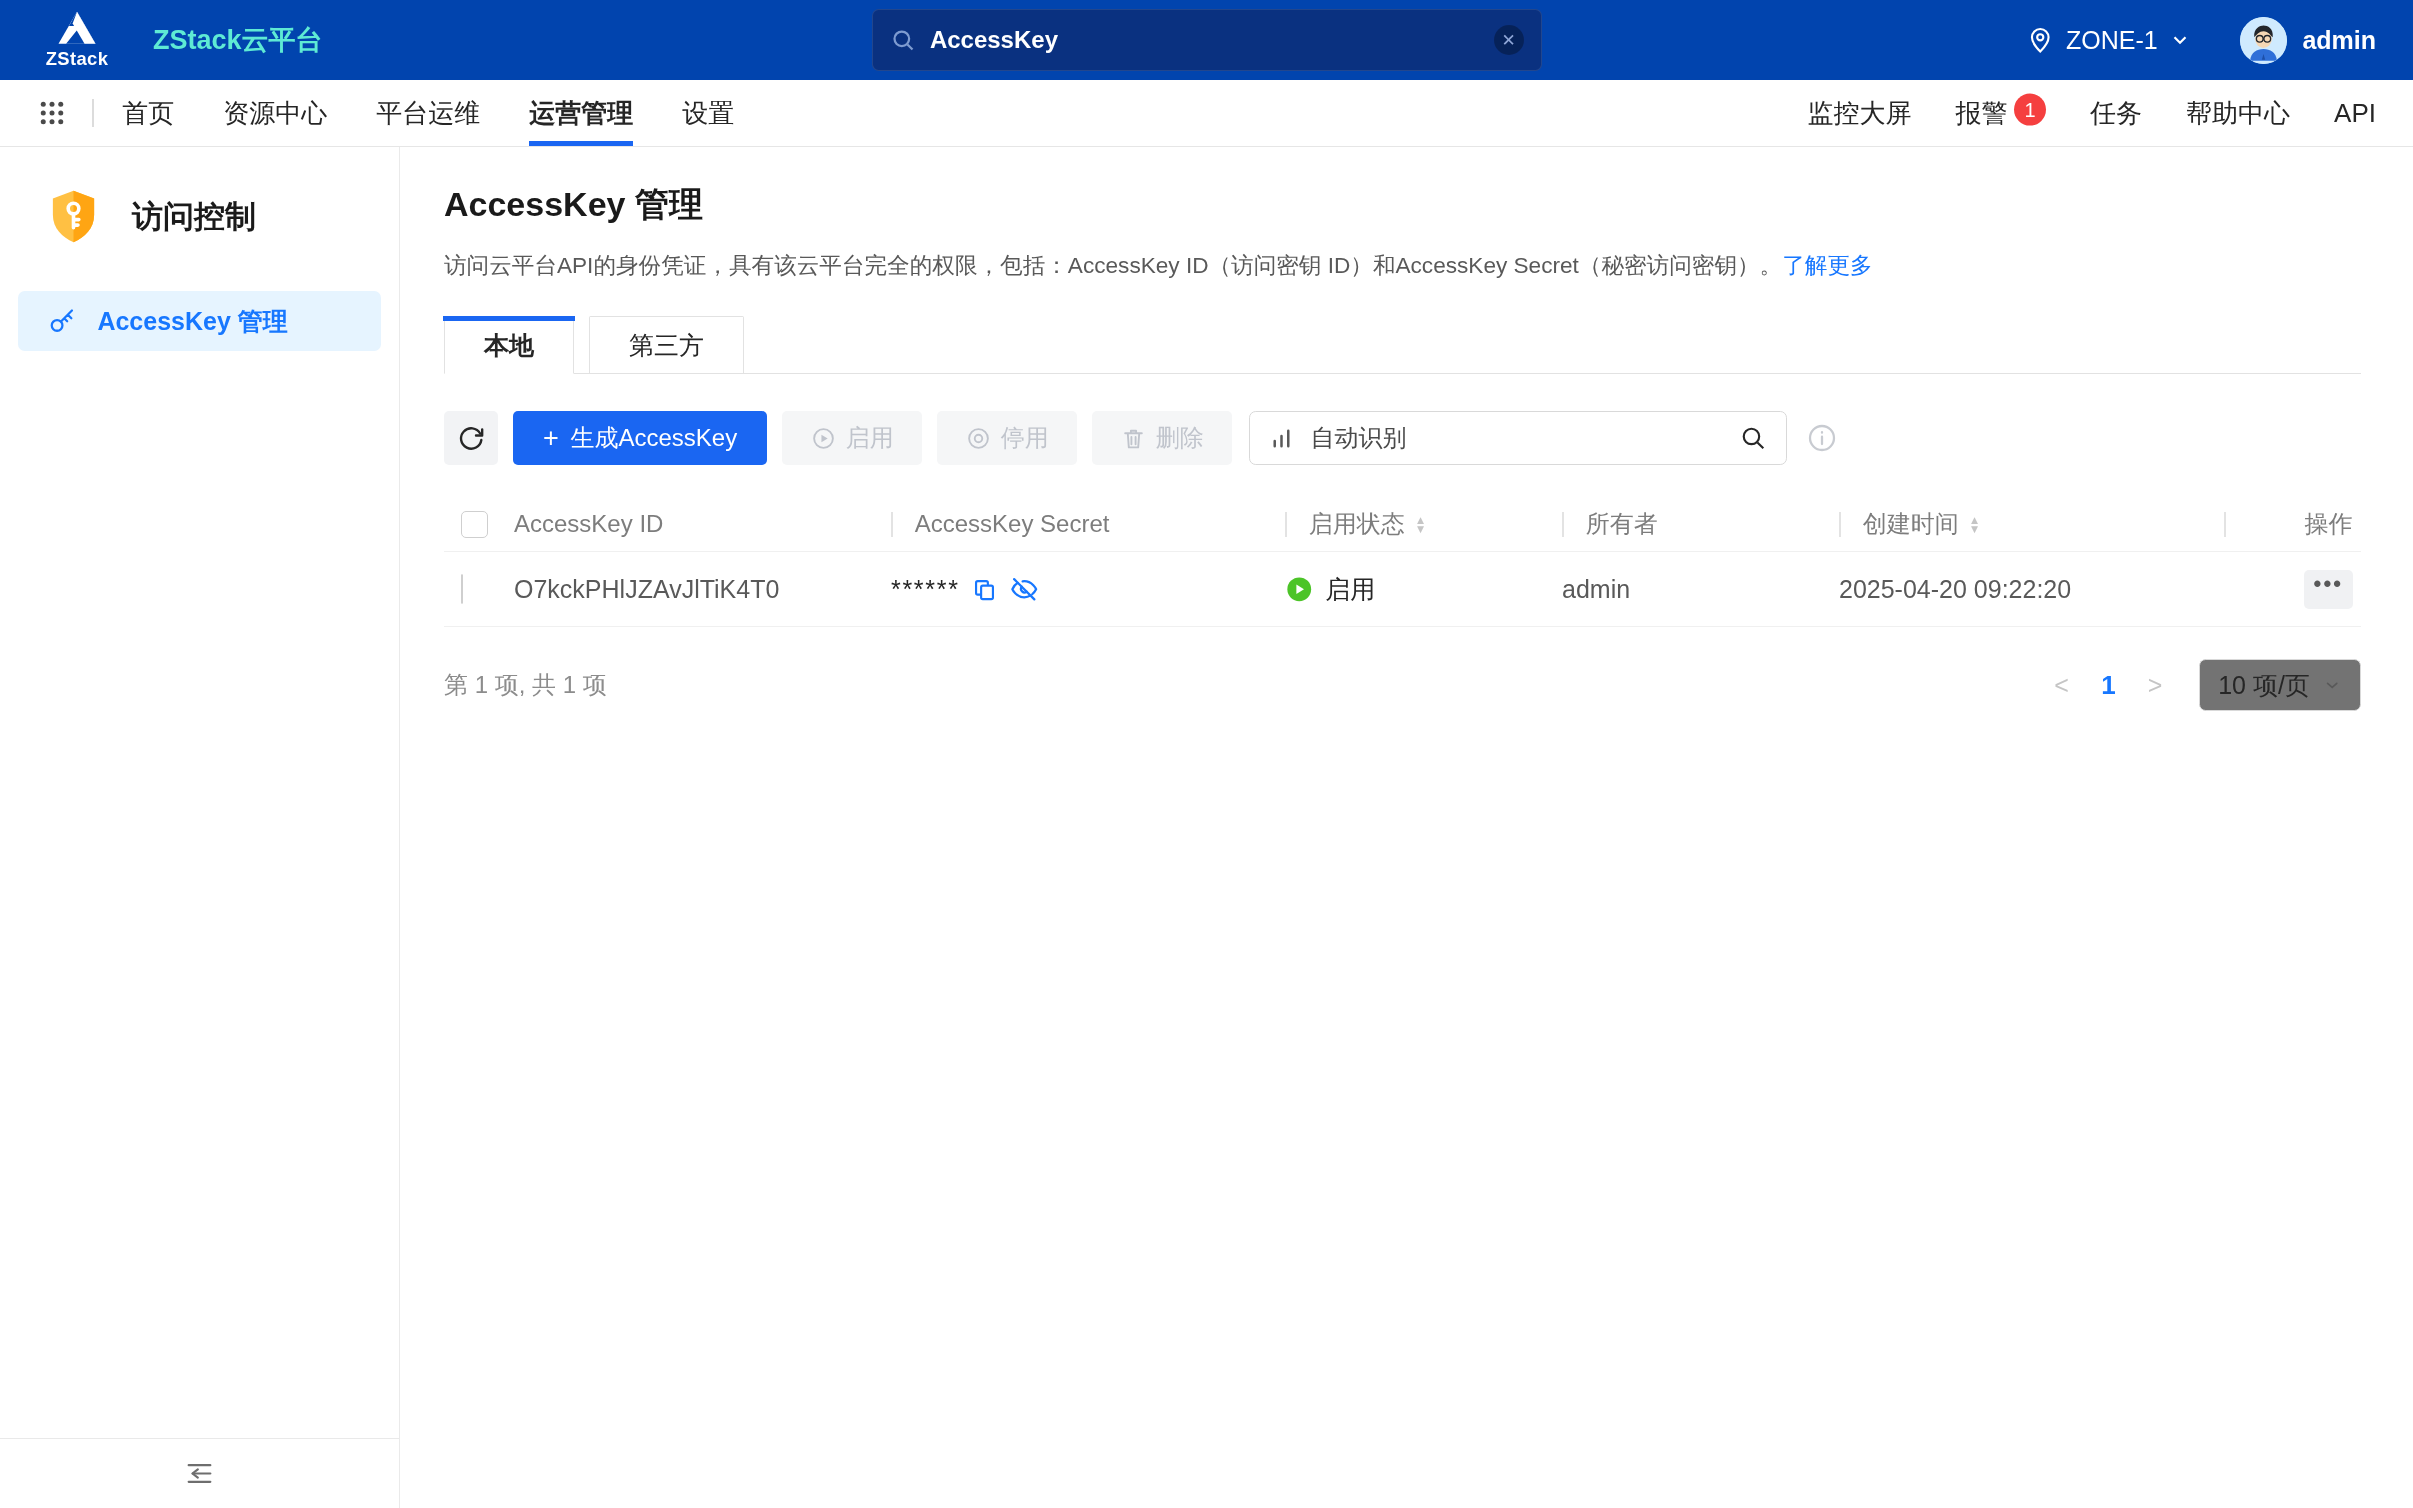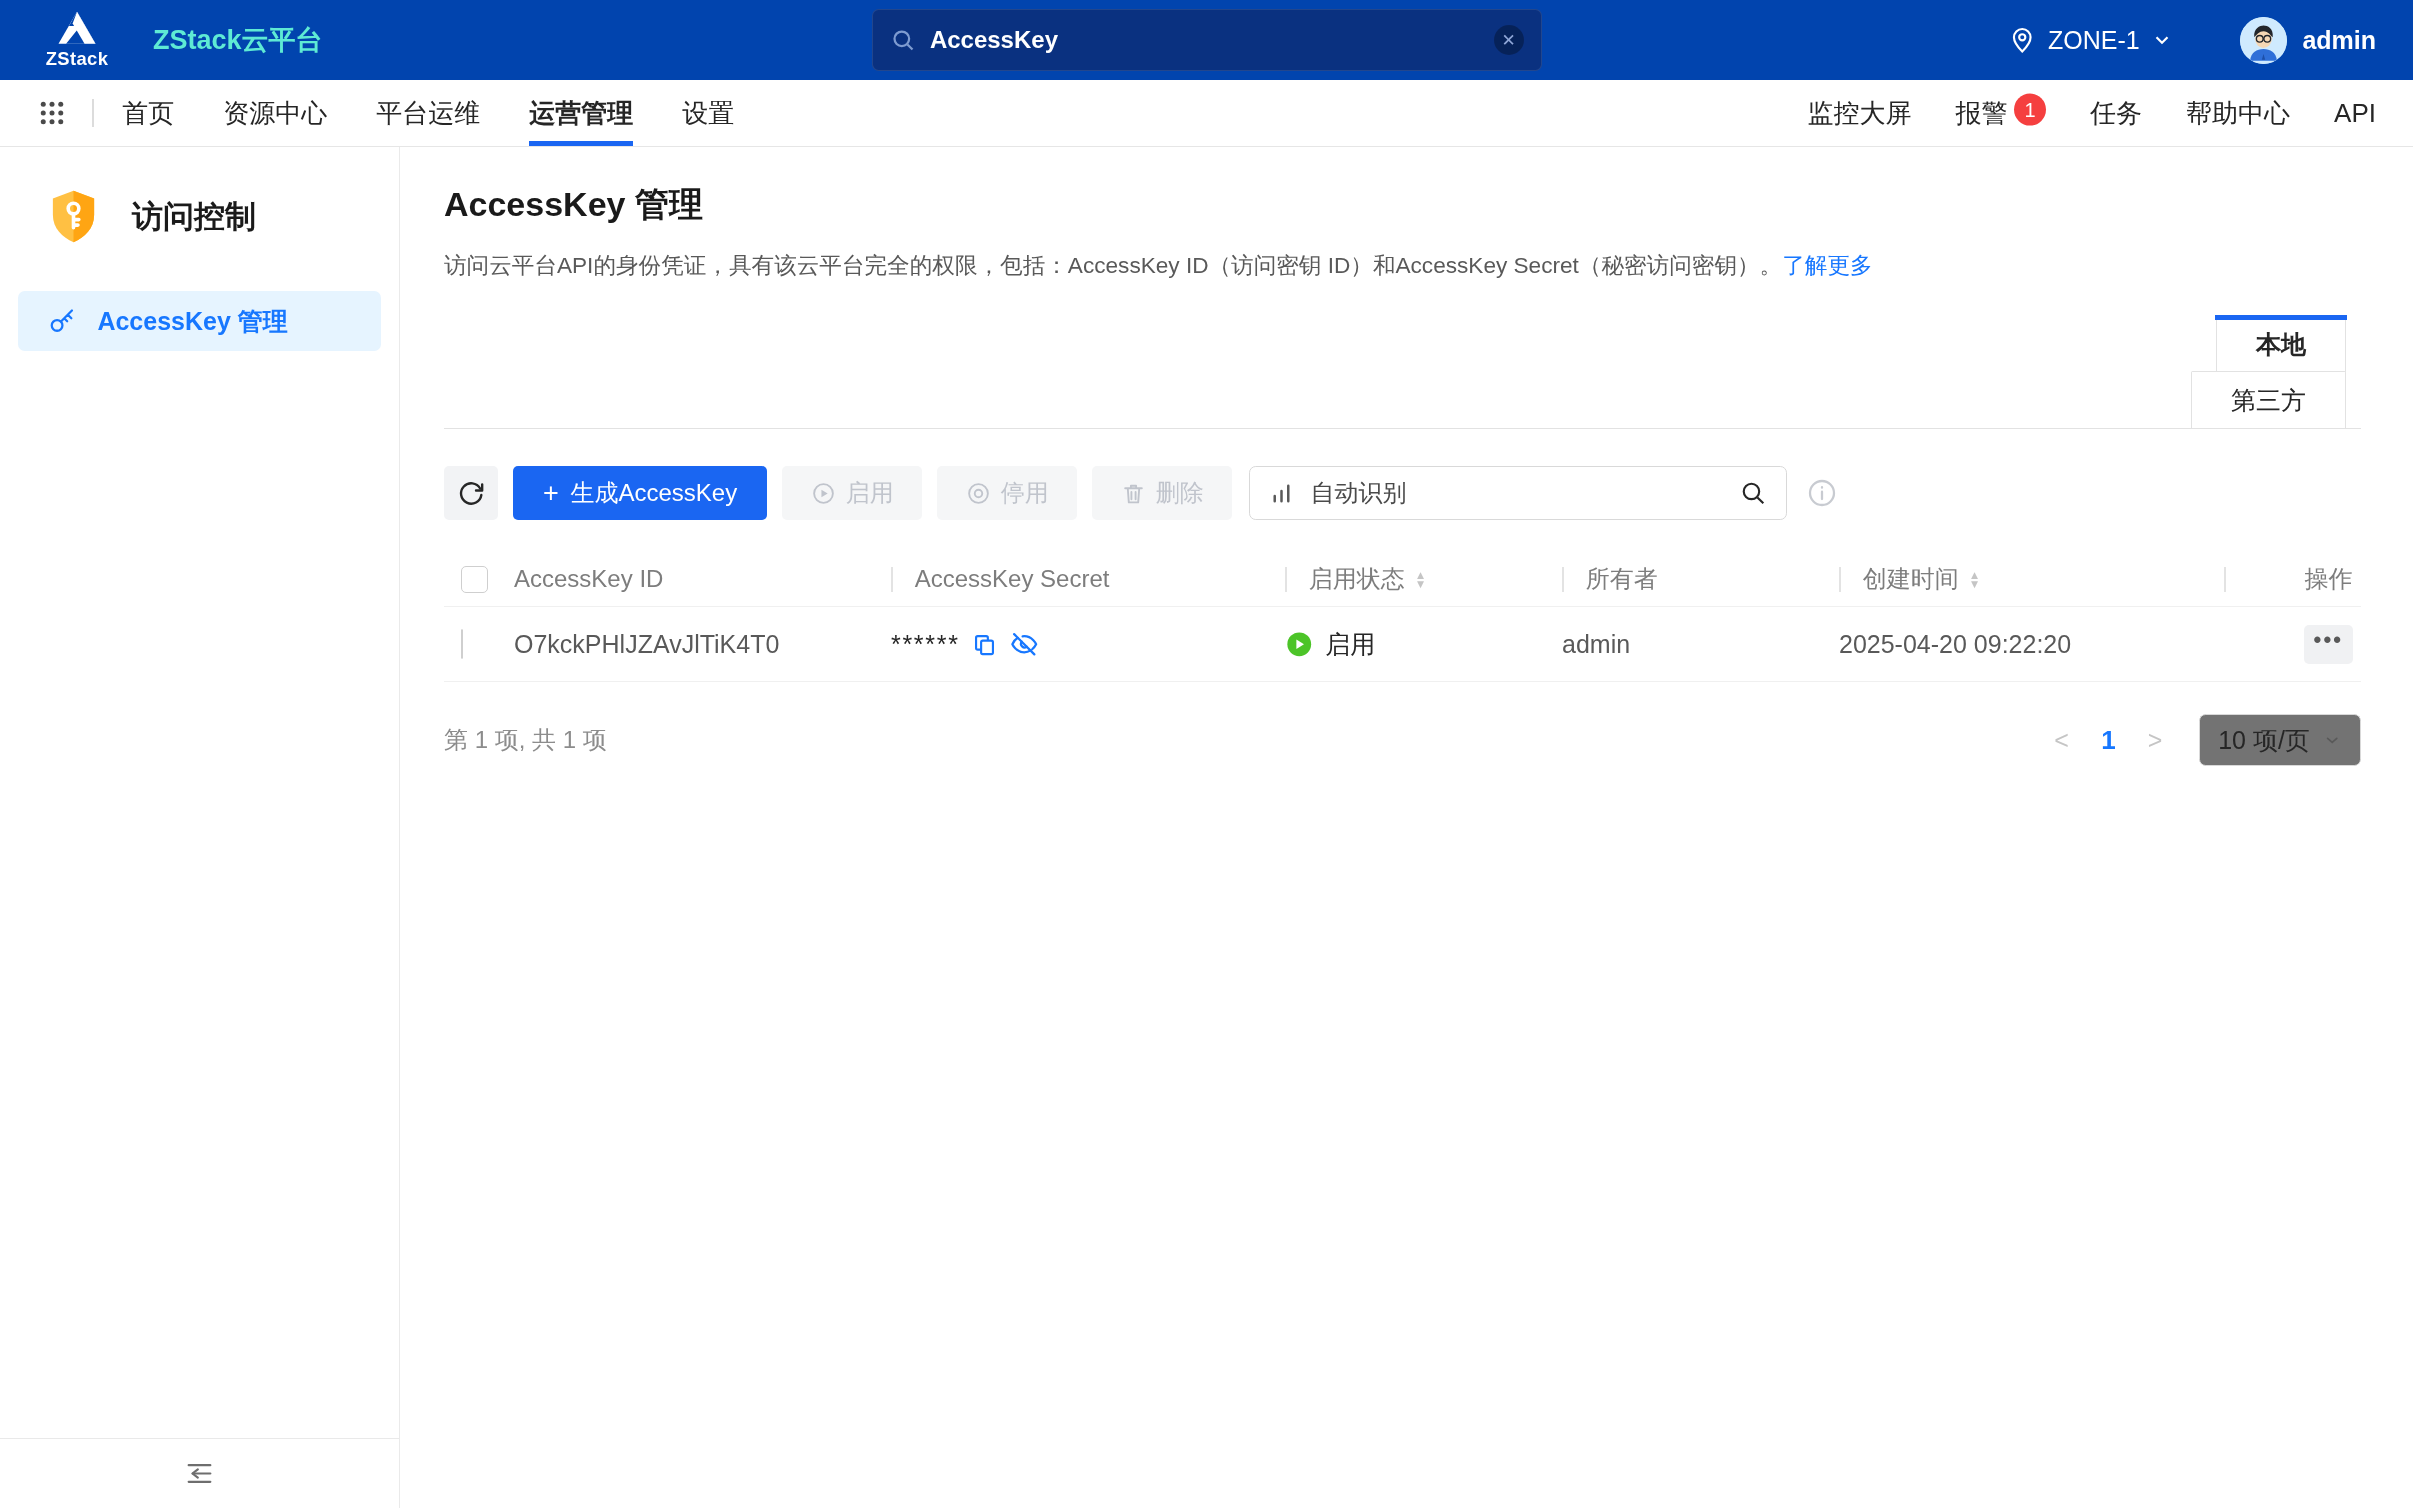--- a/index.html
+++ b/index.html
@@ -28,21 +28,21 @@
   .brand{display:flex;align-items:center;}
   .logo-col{display:flex;flex-direction:column;align-items:center;width:80px;}
   .logo-text{color:#fff;font-size:18.4px;font-weight:bold;letter-spacing:0.4px;margin-top:1.7px;}
   .brand-title{color:#5eead4;font-size:27px;font-weight:bold;margin-left:36px;}
   .global-search{position:absolute;left:50%;top:50%;transform:translate(-50%,-50%);
     width:670px;height:62px;background:var(--hdr-search);border:1.7px solid rgba(255,255,255,.10);
     border-radius:6.7px;display:flex;align-items:center;padding:0 17px;}
   .global-search .q-text{color:#fff;font-size:24px;font-weight:600;margin-left:13.4px;flex:1;}
   .clear-btn{width:30px;height:30px;border-radius:50%;background:rgba(0,0,0,.30);
     display:flex;align-items:center;justify-content:center;color:#8FA6D6;font-size:17px;}
-  .top-right{margin-left:auto;display:flex;align-items:center;color:#fff;gap:18px;}
+  .top-right{margin-left:auto;display:flex;align-items:center;color:#fff;}
   .zone-sel{display:flex;align-items:center;gap:11.7px;font-size:25px;}
   .user-menu{display:flex;align-items:center;gap:15px;margin-left:49px;font-size:25px;font-weight:600;}
   .avatar{width:47px;height:47px;border-radius:50%;overflow:hidden;background:#CFEAFE;}
 
   
   .navbar{height:67px;background:#fff;border-bottom:1.7px solid var(--bd-strong);
     display:flex;align-items:center;padding:0 37px;}
   .nav-divider{width:1.7px;height:28.5px;background:#DCDCDC;margin:0 28.5px 0 25px;}
   .nav-items{display:flex;height:100%;}
   .nav-item{position:relative;display:flex;align-items:center;height:100%;margin-right:49px;
@@ -66,21 +66,21 @@
   .sb-item.active{background:var(--active-bg);color:var(--link);font-weight:600;}
   .sb-footer{position:absolute;left:0;right:0;bottom:0;height:70px;border-top:1.7px solid #E9E9E9;
     display:flex;align-items:center;justify-content:center;cursor:pointer;}
 
   
   .main{flex:1;padding:35px 52px 0 44px;min-width:0;}
   .page-title{font-size:34px;font-weight:bold;color:#1a1a1a;}
   .page-desc{margin-top:22px;font-size:22.6px;color:var(--txt-2);}
   .page-desc a{color:var(--link);text-decoration:none;}
 
-  .tabs{display:flex;align-items:flex-end;margin-top:35px;border-bottom:1.7px solid #E2E2E2;flex-direction:column;}
+  .tabs{display:flex;align-items:center;margin-top:35px;border-bottom:1.7px solid #E2E2E2;}
   .tab{height:57px;display:flex;align-items:center;padding:0 39px;font-size:25px;
     border:1.7px solid #E2E2E2;border-bottom:none;background:#fff;color:#262626;cursor:pointer;
     position:relative;margin-right:15px;border-radius:1.7px 1.7px 0 0;}
   .tab.active{font-weight:bold;margin-bottom:-1.7px;border-bottom:1.7px solid #fff;}
   .tab.active::before{content:"";position:absolute;top:-1.7px;left:-1.7px;right:-1.7px;height:5px;background:var(--accent);}
 
   .toolbar{display:flex;align-items:center;margin-top:37px;}
   .btn{height:54px;border-radius:5px;display:flex;align-items:center;justify-content:center;
     font-size:24px;cursor:pointer;border:none;font-family:inherit;}
   .btn-icon-only{width:54px;background:#F2F3F5;color:#262626;}

